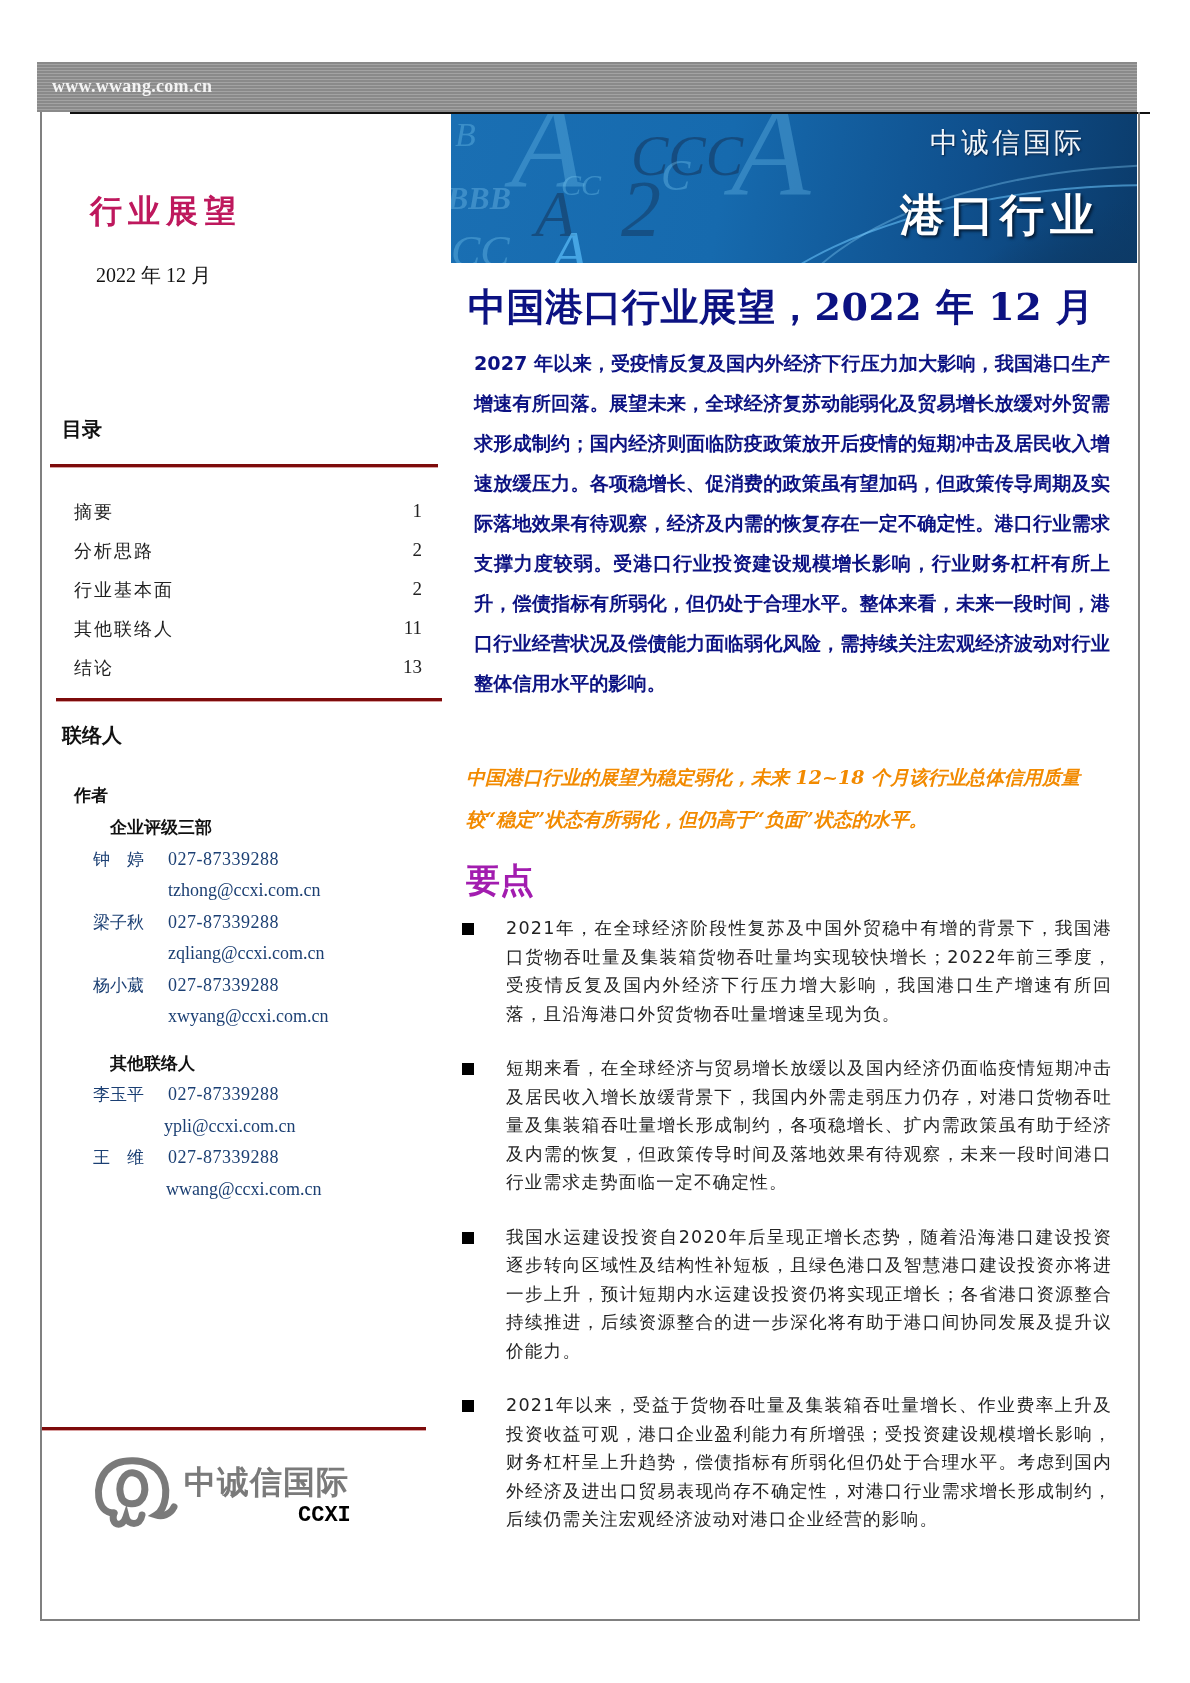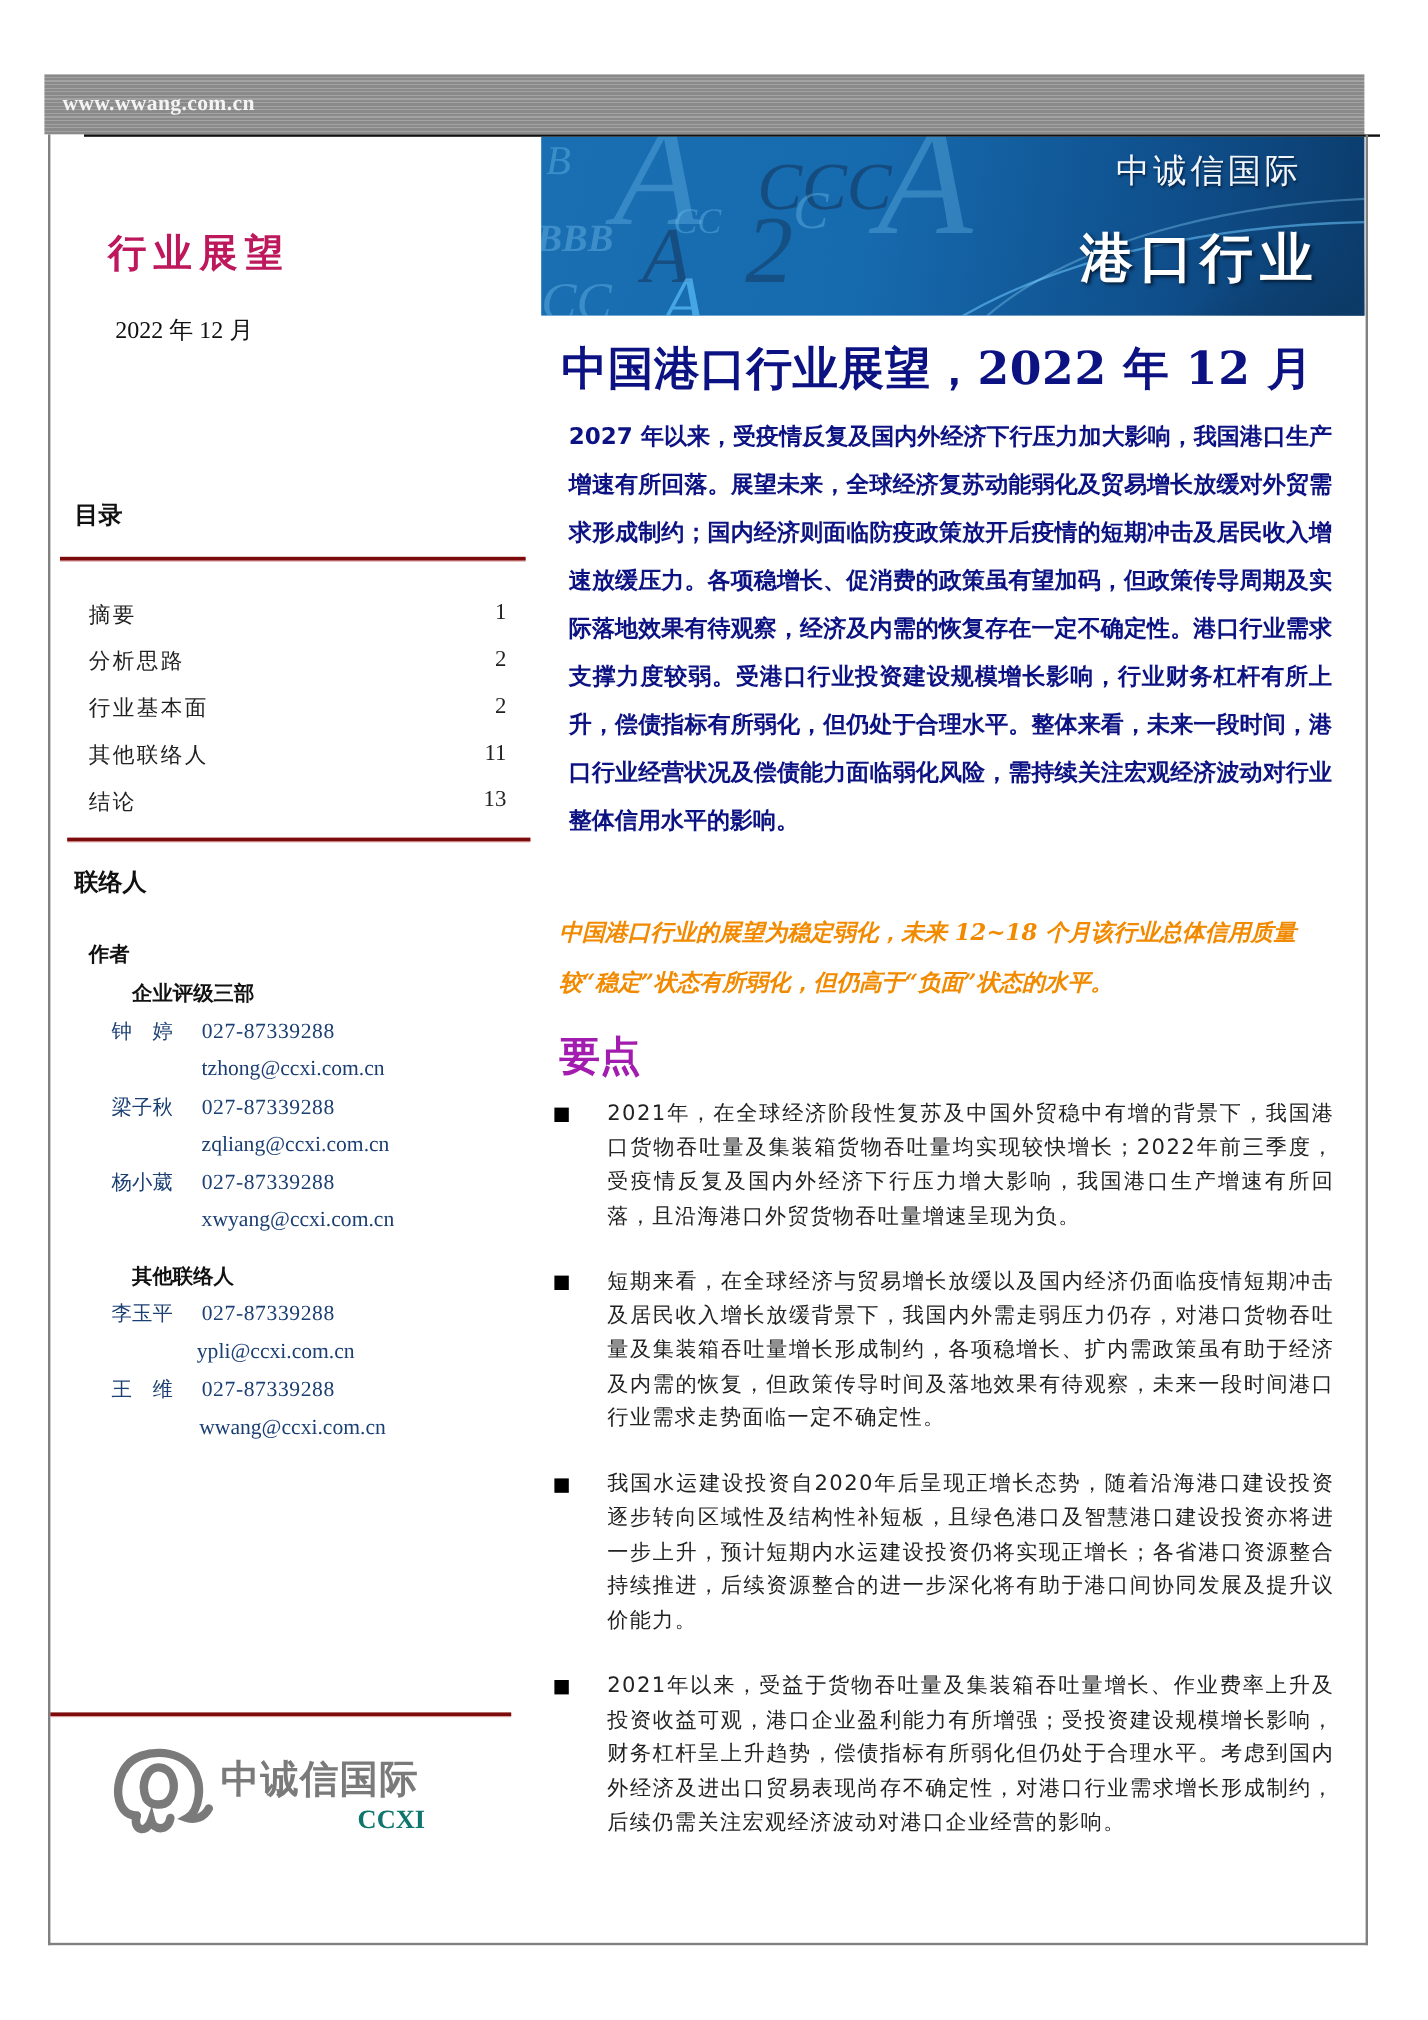--- a/index.html
+++ b/index.html
@@ -141,21 +141,21 @@
 
 <div class="abs logo">
   <svg width="90" height="80" viewBox="0 0 90 80">
     <g fill="none" stroke="#7a7a7a" stroke-width="7" stroke-linecap="round">
       <path d="M22 58 C4 58 2 30 14 16 C26 2 56 2 68 18 C78 32 74 54 64 60 C70 62 78 60 82 52"></path>
       <path d="M30 44 C24 30 32 16 42 18 C54 20 56 38 48 46 C44 50 34 50 30 44 Z"></path>
       <path d="M22 58 C18 70 30 74 34 62 C36 70 48 72 50 60"></path>
     </g>
   </svg>
   <div class="abs" style="left:92px;top:6px;font-family:'DejaVu Sans',sans-serif;font-weight:bold;font-size:32px;color:#7a7a7a;white-space:nowrap;letter-spacing:1px;">中诚信国际</div>
-  <div class="abs" style="left:206px;top:48px;font-family:Liberation Serif, serif;font-weight:bold;font-size:22px;color:#0f766e;letter-spacing:0px;">CCXI</div>
+  <div class="abs" style="left:206px;top:48px;font-family:Liberation Mono, monospace;font-weight:bold;font-size:22px;color:#000000;letter-spacing:0px;">CCXI</div>
 </div>
 
 <div class="abs main-title">中国港口行业展望，2022 年 12 月</div>
 <div class="abs summary">2027 年以来，受疫情反复及国内外经济下行压力加大影响，我国港口生产增速有所回落。展望未来，全球经济复苏动能弱化及贸易增长放缓对外贸需求形成制约；国内经济则面临防疫政策放开后疫情的短期冲击及居民收入增速放缓压力。各项稳增长、促消费的政策虽有望加码，但政策传导周期及实际落地效果有待观察，经济及内需的恢复存在一定不确定性。港口行业需求支撑力度较弱。受港口行业投资建设规模增长影响，行业财务杠杆有所上升，偿债指标有所弱化，但仍处于合理水平。整体来看，未来一段时间，港口行业经营状况及偿债能力面临弱化风险，需持续关注宏观经济波动对行业整体信用水平的影响。</div>
 <div class="abs outlook">中国港口行业的展望为稳定弱化，未来 12~18 个月该行业总体信用质量较“稳定”状态有所弱化，但仍高于“负面”状态的水平。</div>
 <div class="abs points-title">要点</div>
 
 <div class="abs bullets">
   <div class="bullet">
     <span class="bullet-mark"></span>

